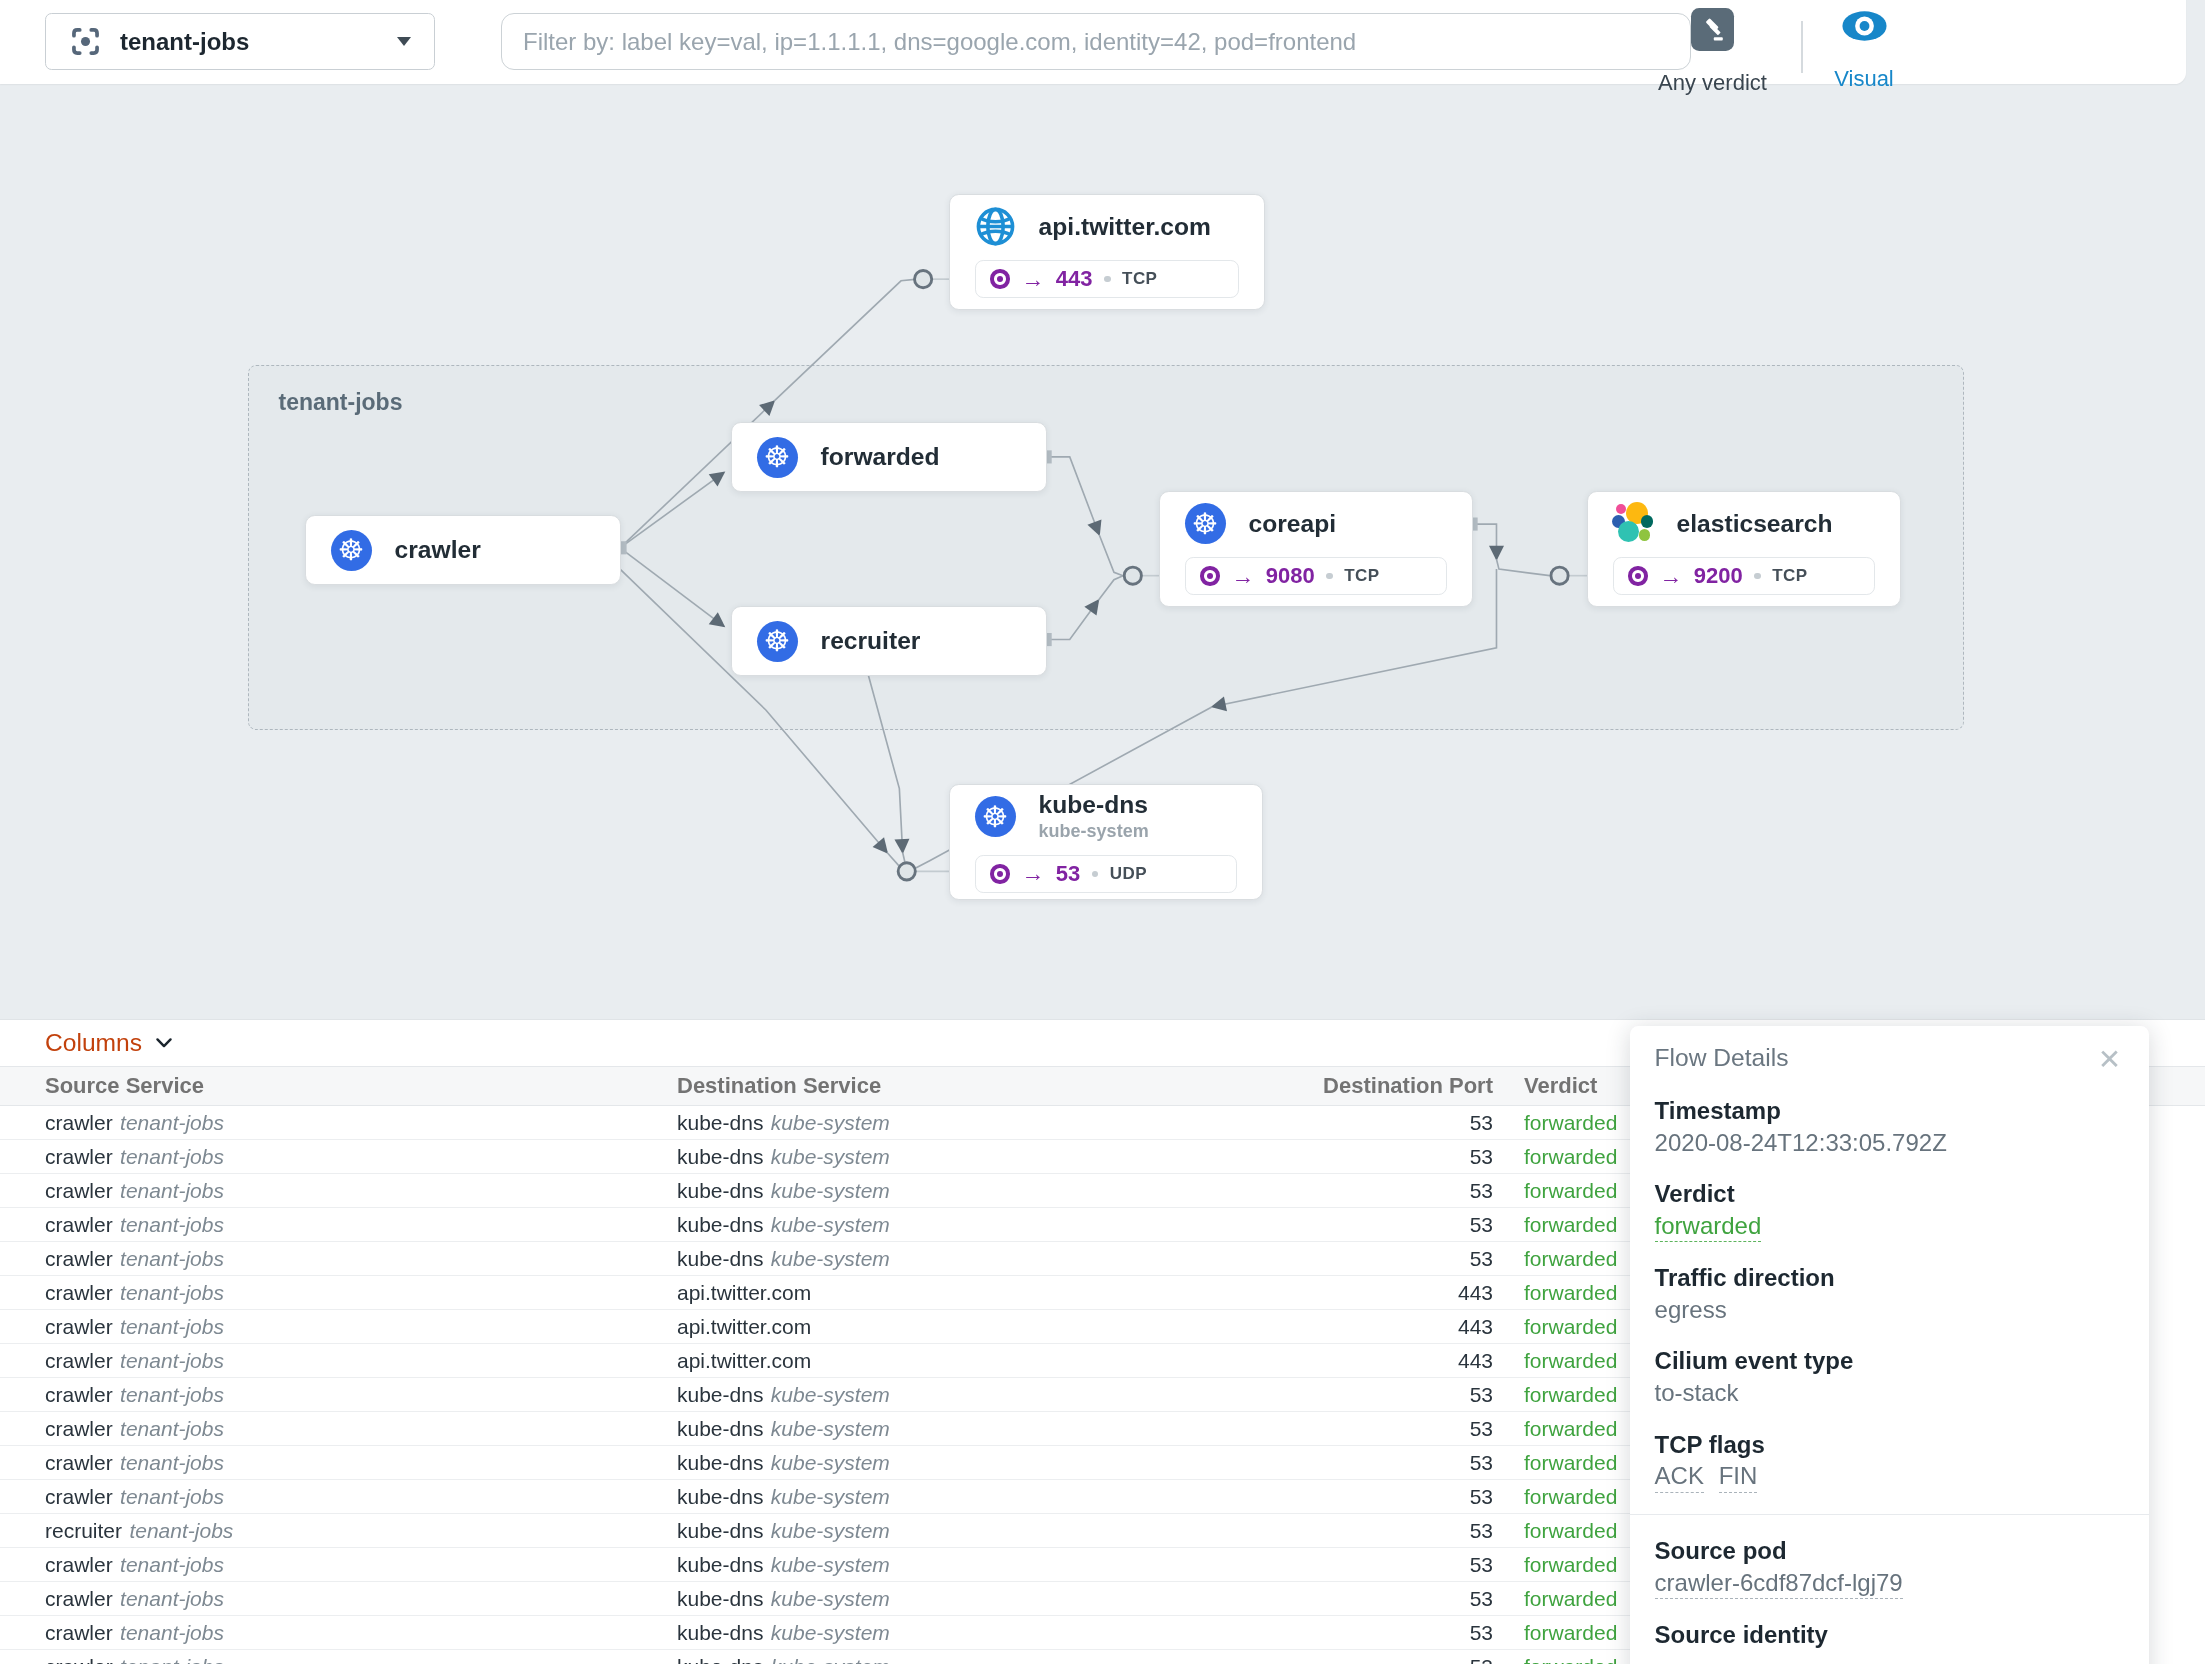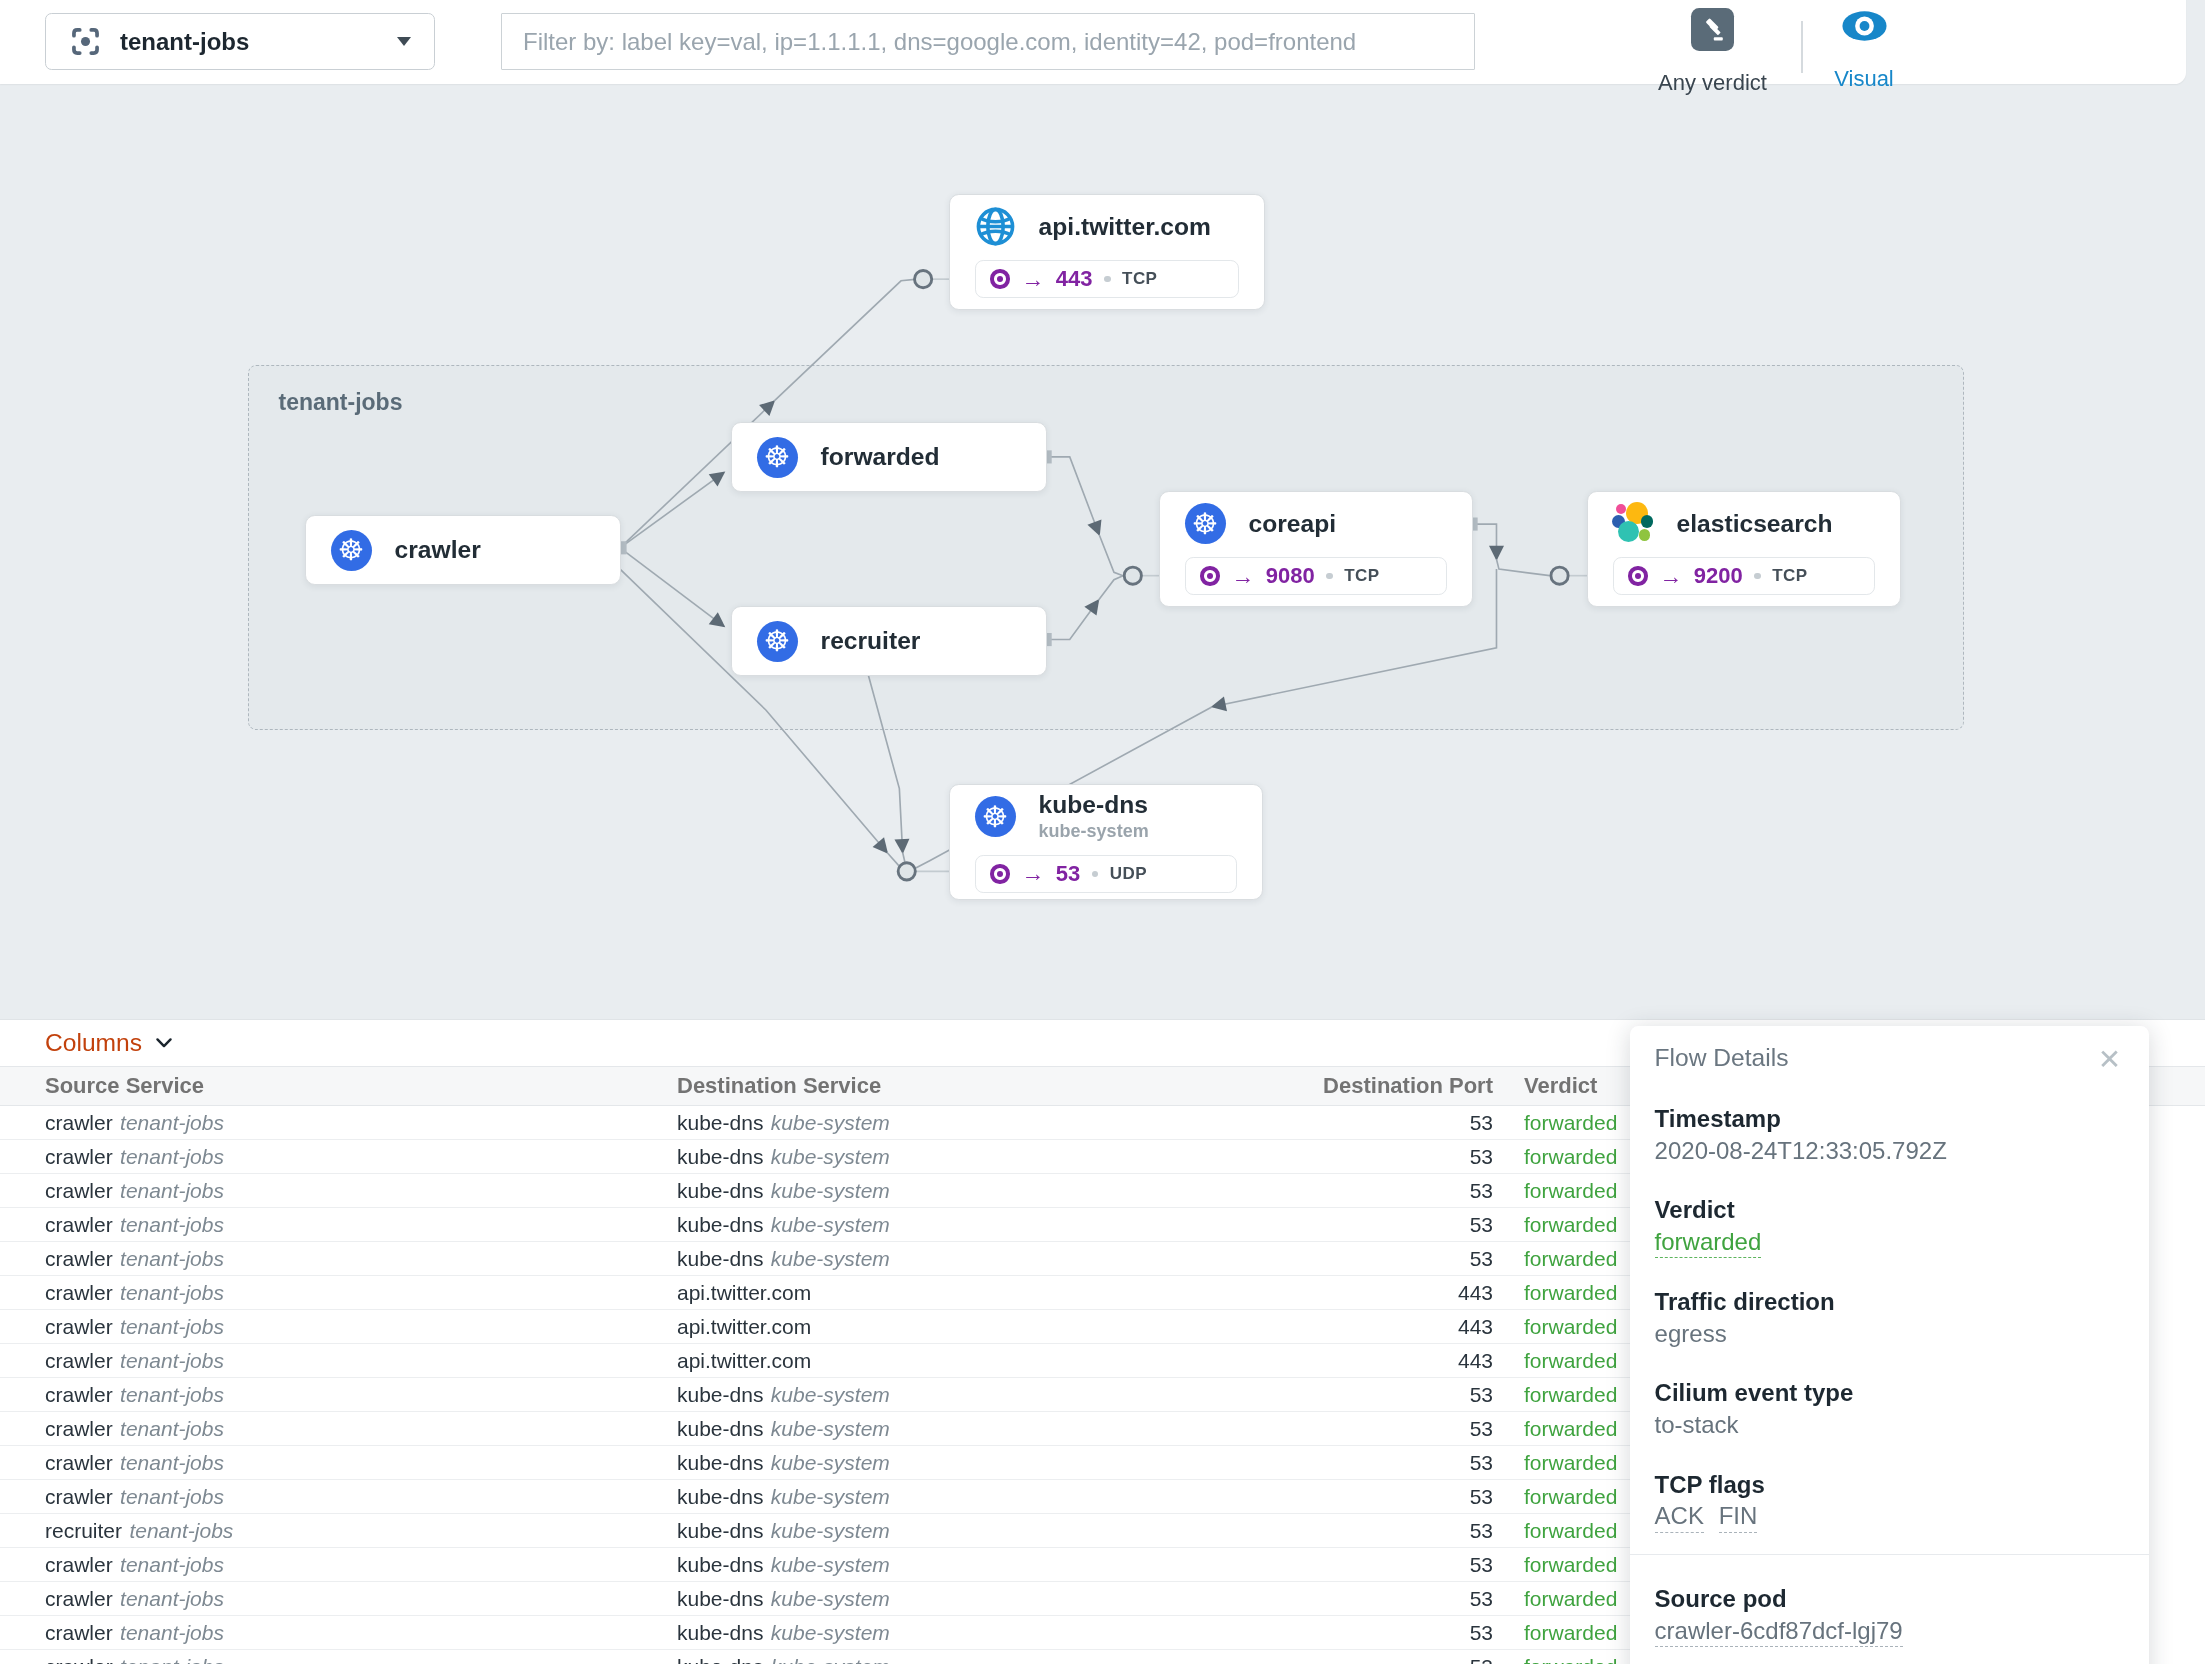--- a/index.html
+++ b/index.html
@@ -8,22 +8,22 @@
     background:#e9edf0;font-family:"Liberation Sans",sans-serif;
     -webkit-font-smoothing:antialiased;
   }
   
   .topbar{position:absolute;left:0;top:0;width:2186px;height:84px;background:#ffffff;
     border-radius:0 0 11.5px 0;box-shadow:0 0.8px 1.6px rgba(0,0,0,.05);z-index:30}
   .ns-select{position:absolute;left:45px;top:13px;width:390px;height:57px;background:#fff;
     border:1.6px solid #c9cfd4;border-radius:6.6px;display:flex;align-items:center;padding:0 23px;box-sizing:border-box;cursor:pointer}
   .ns-select .lbl{font-size:24px;font-weight:600;color:#1d2730;margin-left:18px;flex:1}
   .caret-down{width:0;height:0;border-left:7.4px solid transparent;border-right:7.4px solid transparent;border-top:9.8px solid #3f4b55}
-  .filter-input{position:absolute;left:501px;top:13px;width:974px;height:57px;border:1.6px solid #ccd2d6;
-    border-radius:1px;font-size:24px;padding:0 21px;box-sizing:border-box;color:#333;outline:none;font-family:"Liberation Sans",sans-serif}
+  .filter-input{position:absolute;left:501px;top:13px;width:1190px;height:57px;border:1.6px solid #ccd2d6;
+    border-radius:13px;font-size:24px;padding:0 21px;box-sizing:border-box;color:#333;outline:none;font-family:"Liberation Sans",sans-serif}
   .filter-input::placeholder{color:#9aa5ae}
   .tb-block{position:absolute;top:8.2px;text-align:center;cursor:pointer}
   .tb-block .tb-label{font-size:22px;color:#39454f;margin-top:19px;white-space:nowrap}
   .verdict-block{left:1651px;width:123px}
   .gavel-box{width:43px;height:43px;background:#5a6b78;border-radius:8.2px;margin:0 auto;display:flex;align-items:center;justify-content:center}
   .tb-divider{position:absolute;left:1801px;top:21px;width:1.6px;height:52px;background:#d5dade}
   .visual-block{left:1815px;width:98px}
   .visual-block .tb-label{color:#1787c9}
   .status-block{position:absolute;left:1948px;top:0;height:84px;display:flex;align-items:center;gap:13px}
   .status-dot{width:16.4px;height:16.4px;border-radius:50%;background:#84c341;flex:none}
@@ -65,21 +65,21 @@
   .frow{height:33px;border-bottom:0.8px solid #eceef0;position:relative;font-size:21px;color:#2a343d;line-height:33px;cursor:pointer}
   .frow .ns{font-style:italic;color:#7e8992;font-weight:400;margin-left:7.4px}
   .frow .c-verdict{color:#3fa33f}
   
   .panel{position:absolute;left:1630px;top:1026px;width:519px;height:756px;background:#fff;
     border-radius:8.2px 8.2px 0 0;box-shadow:0 3.3px 24.6px rgba(30,40,50,.18);z-index:20;box-sizing:border-box;
     padding:0 24.6px;overflow:hidden}
   .panel-title-row{display:flex;align-items:flex-start;padding-top:18px}
   .panel-title{font-size:24.6px;color:#6a7680;flex:1}
   .panel-close{font-size:28px;color:#b7c0c6;cursor:pointer;line-height:1;padding:1.6px 3.3px}
-  .fd-field{margin-top:32px}
+  .fd-field{margin-top:24px}
   .fd-label{font-size:24px;font-weight:700;color:#1d2831;line-height:24.6px}
   .fd-value{font-size:24px;color:#67737d;line-height:24.6px;margin-top:7.4px}
   .fd-value .val{display:inline-block;padding-bottom:2.5px}
   .fd-value .val.verdict{color:#3fa33f;border-bottom:1.6px dashed #5db45d;cursor:pointer}
   .fd-value .val.link{border-bottom:1.6px dashed #aab3ba;cursor:pointer}
   .fd-value .val.flag{border-bottom:1.6px dashed #aab3ba;cursor:pointer;margin-right:14.7px}
   .fd-divider{height:1.6px;background:#e7eaed;margin:21px -24.6px 3.3px -24.6px}
 </style>
 </head>
 <body>

